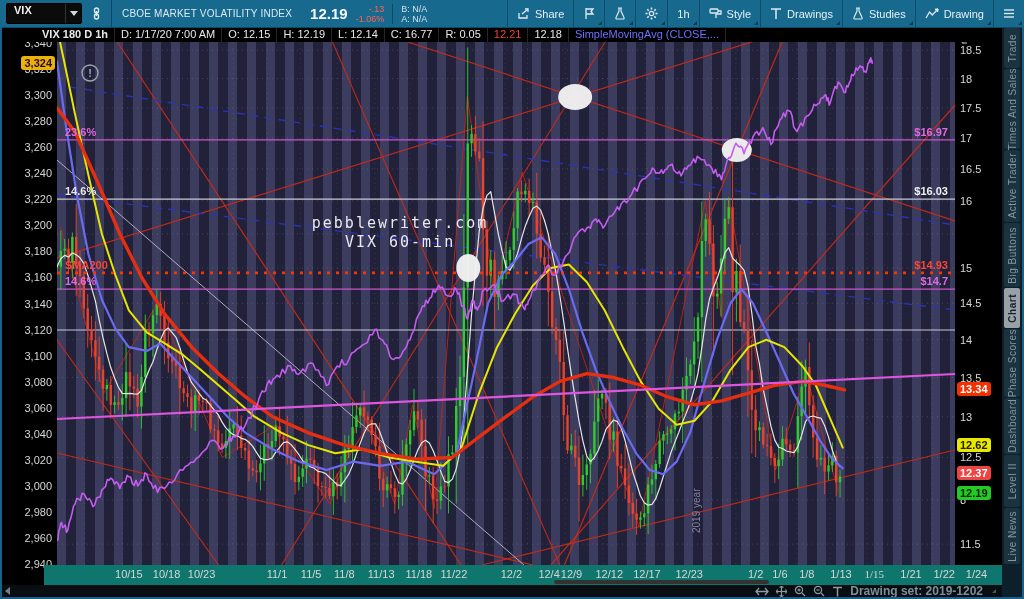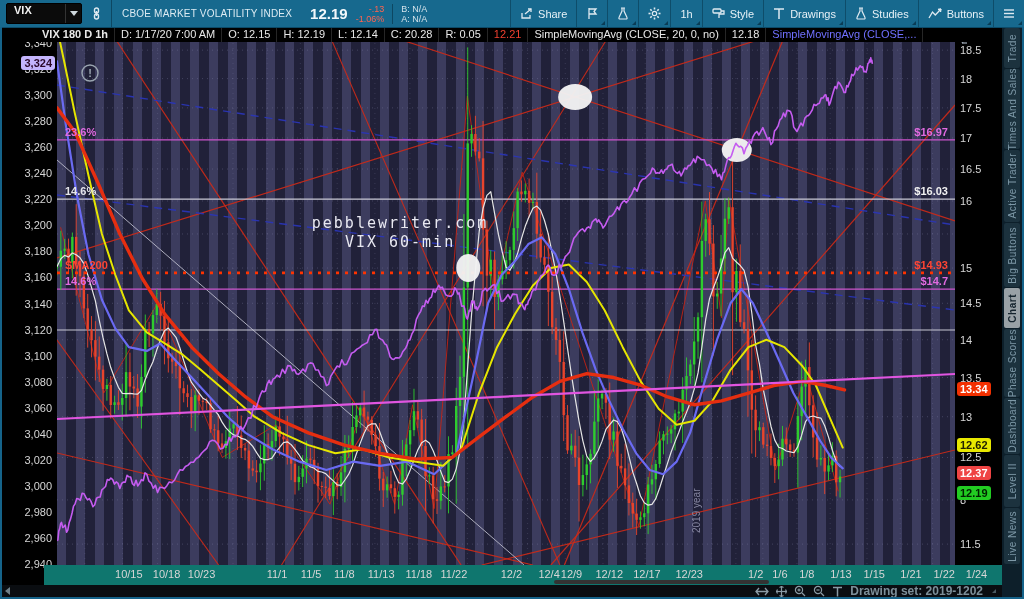--- a/index.html
+++ b/index.html
@@ -180,44 +180,43 @@
           </svg>
         <span>Studies</span>
       </div>
       <div class="tb-btn dd">
         <svg width="14" height="13" viewBox="0 0 14 13">
             <g stroke="#dfeaf1" stroke-width="1.3" fill="none">
           <path d="M1 11L4.5 5l2.8 3L13 2"></path>
               <path d="M13 2l-3 .5M13 2l-.5 3"></path>
             </g>
           </svg>
-        <span>Buttons</span>
+        <span>Drawing</span>
       </div>
       <div class="tb-btn dd">
         <svg width="12" height="11" viewBox="0 0 12 11">
             <g stroke="#dfeaf1" stroke-width="1.4">
           <line x1="1" y1="2" x2="11" y2="2"></line>
               <line x1="1" y1="5.5" x2="11" y2="5.5"></line>
               <line x1="1" y1="9" x2="11" y2="9"></line>
             </g>
           </svg>
       </div>
     </div>
   </div>
 
   <div id="chart-header">
     <span class="chip b">VIX 180 D 1h</span>
     <span class="chip">D: 1/17/20 7:00 AM</span>
     <span class="chip">O: 12.15</span>
     <span class="chip">H: 12.19</span>
     <span class="chip">L: 12.14</span>
-    <span class="chip">C: 20.28</span>
+    <span class="chip">C: 16.77</span>
     <span class="chip">R: 0.05</span>
     <span class="chip red">12.21</span>
-    <span class="chip">SimpleMovingAvg (CLOSE, 20, 0, no)</span>
     <span class="chip">12.18</span>
     <span class="chip blue">SimpleMovingAvg (CLOSE,...</span>
   </div>
 
   <div id="plot-area">
     <svg id="plot" width="898" height="537" viewBox="0 0 898 537">
         <g>
           <line x1="0" y1="516.1100947258053" x2="898" y2="516.1100947258053" stroke="#8a8ab0" stroke-width="1" stroke-dasharray="1 4" opacity="0.32"></line>
           <line x1="0" y1="471.89065534467625" x2="898" y2="471.89065534467625" stroke="#8a8ab0" stroke-width="1" stroke-dasharray="1 4" opacity="0.32"></line>
           <line x1="0" y1="429.47660303813103" x2="898" y2="429.47660303813103" stroke="#8a8ab0" stroke-width="1" stroke-dasharray="1 4" opacity="0.32"></line>
@@ -739,21 +738,21 @@
       <div class="ytick" style="top: 294.572px;">3,120</div>
       <div class="ytick" style="top: 320.624px;">3,100</div>
       <div class="ytick" style="top: 346.676px; text-align: center;">3,080</div>
       <div class="ytick" style="top: 372.728px;">3,060</div>
       <div class="ytick" style="top: 398.78px;">3,040</div>
       <div class="ytick" style="top: 424.832px;">3,020</div>
       <div class="ytick" style="top: 450.884px;">3,000</div>
       <div class="ytick" style="top: 476.936px;">2,980</div>
       <div class="ytick" style="top: 502.988px;">2,960</div>
       <div class="ytick" style="top: 529.04px;">2,940</div>
-      <div class="badge" style="right: 2px; top: 27.8416px; background: #c4b5fd; color: rgb(42, 8, 40);">3,324</div>
+      <div class="badge" style="right: 2px; top: 27.8416px; background: #eab308; color: rgb(42, 8, 40);">3,324</div>
     </div>
   <div id="right-gutter">
       <div class="ytick" style="top: 15.1449px;">18.5</div>
       <div class="ytick" style="top: 43.6124px;">18</div>
       <div class="ytick" style="top: 72.8819px;">17.5</div>
       <div class="ytick" style="top: 103px;">17</div>
       <div class="ytick" style="top: 134.017px;">16.5</div>
       <div class="ytick" style="top: 165.989px;">16</div>
       <div class="ytick" style="top: 198.976px; margin-left: 44px;">15.5</div>
       <div class="ytick" style="top: 233.045px;">15</div>
@@ -789,21 +788,21 @@
       <div class="xtick" style="left: 444.386px;">12/2</div>
       <div class="xtick" style="left: 482.102px;">12/4</div>
       <div class="xtick" style="left: 504.552px;">12/9</div>
       <div class="xtick" style="left: 542.268px;">12/12</div>
       <div class="xtick" style="left: 579.984px;">12/17</div>
       <div class="xtick" style="left: 622.19px;">12/23</div>
       <div class="xtick" style="left: 688.642px;">1/2</div>
       <div class="xtick" style="left: 712.888px;">1/6</div>
       <div class="xtick" style="left: 739.828px;">1/8</div>
       <div class="xtick" style="left: 773.952px;">1/13</div>
-      <div class="xtick" style="left: 807.178px;">1/15</div>
+      <div class="xtick" style="left: 807.178px; font-family: Liberation Serif, serif;">1/15</div>
       <div class="xtick" style="left: 843.996px;">1/21</div>
       <div class="xtick" style="left: 877.222px;">1/22</div>
       <div class="xtick" style="left: 909.55px;">1/24</div>
     </div>
 
   <div id="bottom-strip">
     <span id="bl-tri"></span>
     <div id="foot-tools">
       <svg width="14" height="9" viewBox="0 0 14 9">
           <g stroke="#8b9ba5" stroke-width="1.3" fill="none">

